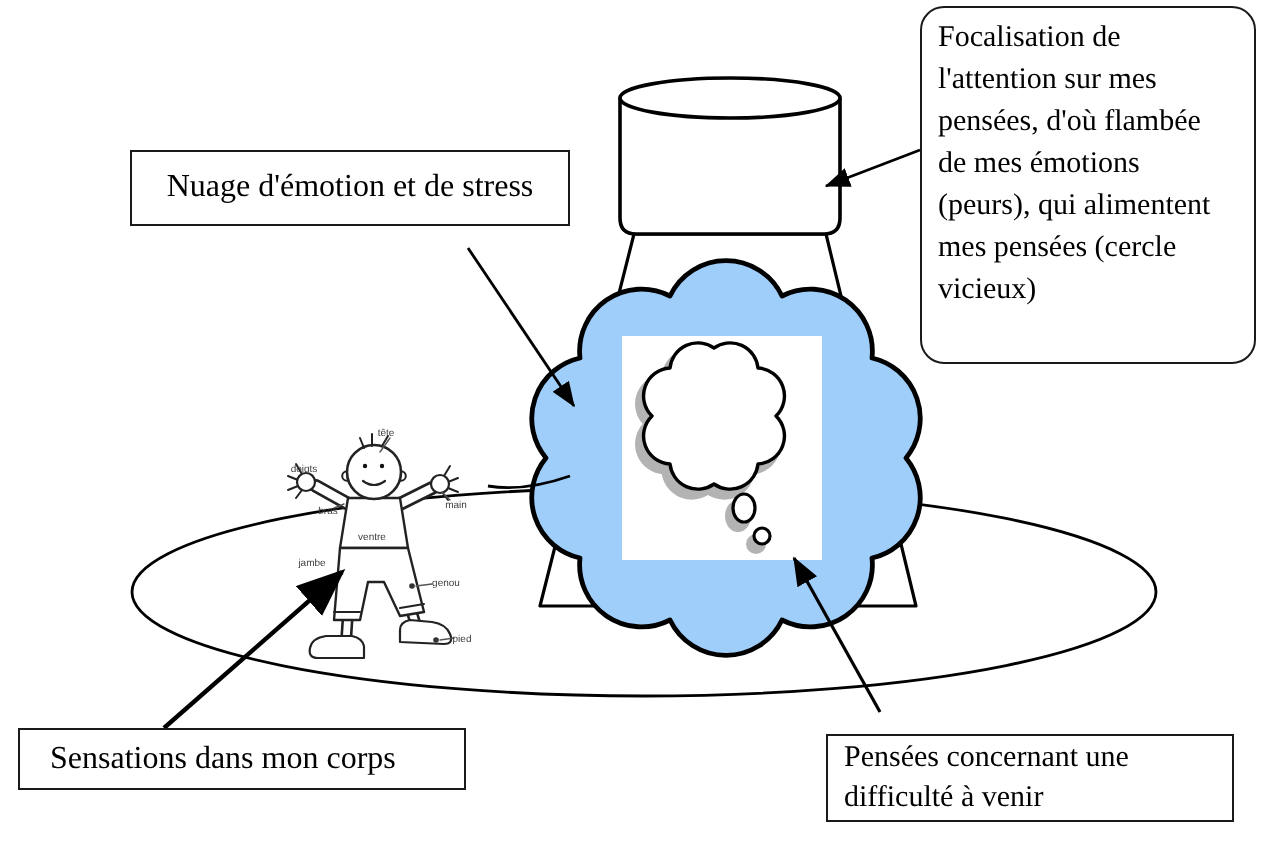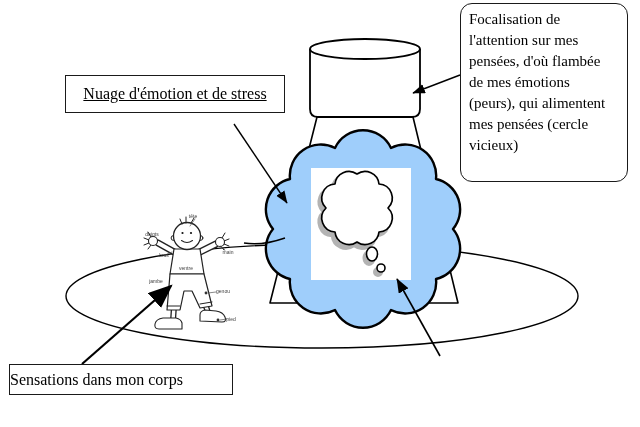--- a/index.html
+++ b/index.html
@@ -15,32 +15,31 @@
     position:absolute;
     background:#fff;
     border:1px solid #1a1a1a;
     color:#000;
     box-sizing:border-box;
   }
   .box-nuage{
     left:65px;top:75px;width:220px;height:38px;
     display:flex;align-items:center;justify-content:center;
     font-size:16px;
-    text-decoration:underline;
   }
   .box-focalisation{
     left:460px;top:3px;width:168px;height:179px;
     border-width:1.5px;
     padding:5px 18px 5px 8px;
     font-size:15px;line-height:21px;border-radius:12px;
   }
   .box-sensations{
     left:9px;top:364px;width:224px;height:31px;
     display:flex;align-items:center;
-    padding-left:0;
+    padding-left:15px;
     font-size:16px;
   }
   .box-pensees{
     left:413px;top:367px;width:204px;height:44px;
     padding:1px 8px;
     font-size:15px;line-height:20px;
   }
   .tiny-label{
     font-family:"Liberation Sans", sans-serif;
     font-size:5px;
@@ -158,14 +157,17 @@
   </div>
 
   <div class="label-box box-focalisation">
     <span>Focalisation de l'attention sur mes pensées, d'où flambée de mes émotions (peurs), qui alimentent mes pensées (cercle vicieux)</span>
   </div>
 
   <div class="label-box box-sensations">
     <span>Sensations dans mon corps</span>
   </div>
 
+  <div class="label-box box-pensees">
+    <span>Pensées concernant une difficulté à venir</span>
+  </div>
 
 </div>
 
 </body></html>

